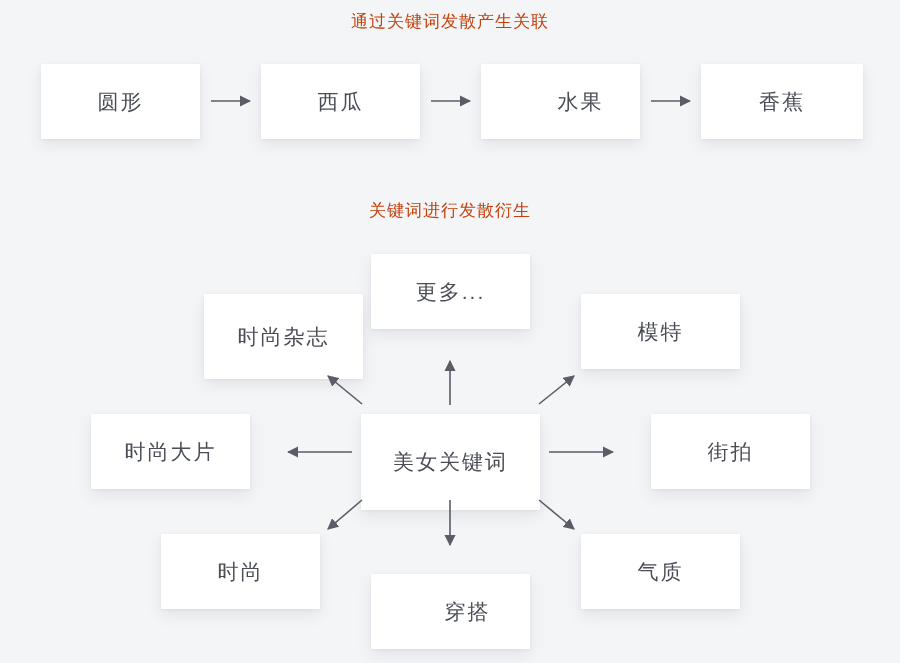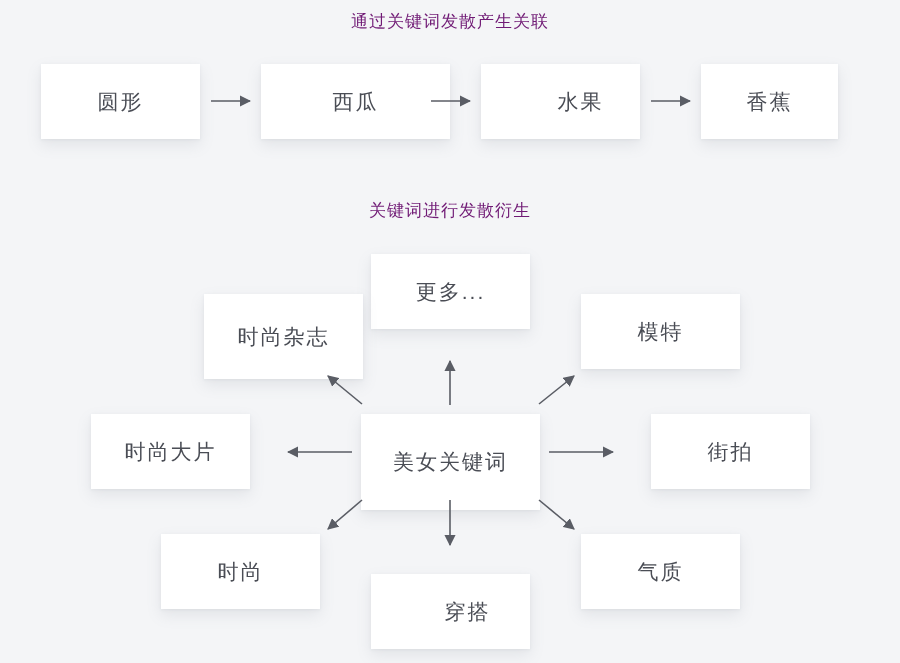--- a/index.html
+++ b/index.html
@@ -16,21 +16,21 @@
   }
   #stage {
     position: relative;
     width: 900px;
     height: 663px;
   }
   .section-title {
     position: absolute;
     width: 100%;
     text-align: center;
-    color: #701a75;
+    color: #c2410c;
     font-size: 17px;
     letter-spacing: 1px;
     white-space: nowrap;
   }
   #title-1 { top: 10px; left: 0; }
   #title-2 { top: 199px; left: 0; }
 
   .node {
     position: absolute;
     background: #ffffff;
@@ -41,23 +41,23 @@
     align-items: center;
     justify-content: center;
     color: #4a4d55;
     font-size: 21px;
     letter-spacing: 2px;
     box-sizing: border-box;
   }
 
   
   #n-r1-0 { left: 41px;  top: 64px;  width: 159px; height: 75px; }
-  #n-r1-1 { left: 261px; top: 64px;  width: 189px; height: 75px; }
+  #n-r1-1 { left: 261px; top: 64px;  width: 159px; height: 75px; }
   #n-r1-2 { left: 481px; top: 64px;  width: 159px; height: 75px; padding-left: 40px; }
-  #n-r1-3 { left: 701px; top: 64px;  width: 137px; height: 75px; }
+  #n-r1-3 { left: 701px; top: 64px;  width: 162px; height: 75px; }
 
   
   #n-more     { left: 371px; top: 254px; width: 159px; height: 75px; }
   #n-magazine { left: 161px; top: 294px; width: 159px; height: 85px; margin-left: 43px; }
   #n-model    { left: 581px; top: 294px; width: 159px; height: 75px; }
   #n-center   { left: 361px; top: 414px; width: 179px; height: 96px; }
   #n-bigshoot { left: 91px;  top: 414px; width: 159px; height: 75px; }
   #n-street   { left: 651px; top: 414px; width: 159px; height: 75px; }
   #n-fashion  { left: 161px; top: 534px; width: 159px; height: 75px; }
   #n-quality  { left: 581px; top: 534px; width: 159px; height: 75px; }

